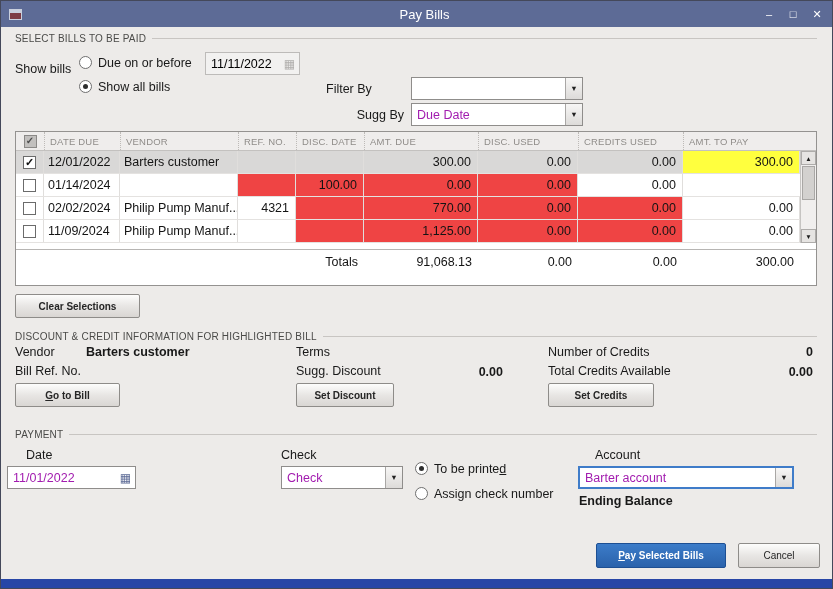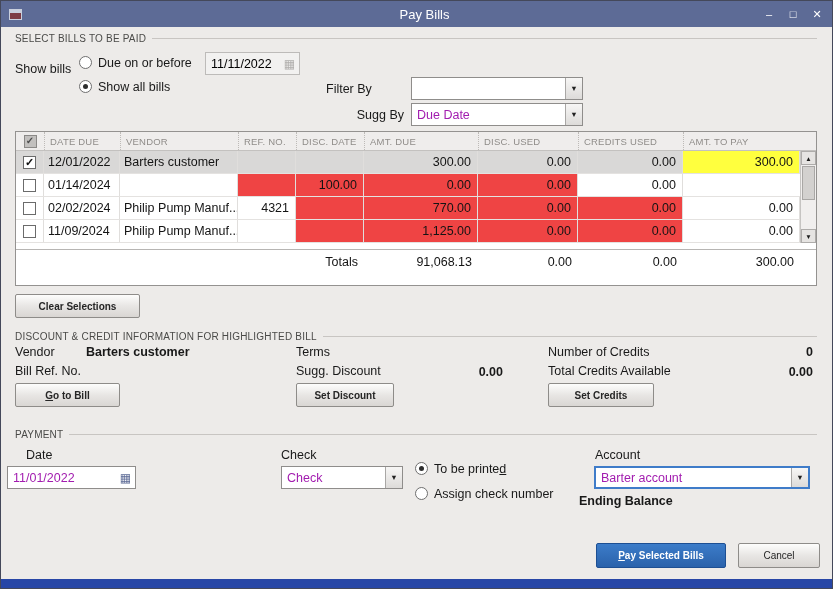--- a/index.html
+++ b/index.html
@@ -239,21 +239,21 @@
     <span class="val">Check</span>
     <span class="arrow">▼</span>
   </div>
 
   <span class="radio checked" style="left:414px;top:461px"></span>
   <span class="rlabel" style="left:433px;top:461px">To be printe<u>d</u></span>
   <span class="radio" style="left:414px;top:486px"></span>
   <span class="rlabel" style="left:433px;top:486px">Assign check number</span>
 
   <span class="abs lbl" style="left:594px;top:447px">Account</span>
-  <div class="dd focus" style="left:593px;top:465px;width:216px">
+  <div class="dd focus" style="left:577px;top:465px;width:216px">
     <span class="val">Barter account</span>
     <span class="arrow">▼</span>
   </div>
   <span class="abs lbl bold" style="left:578px;top:493px">Ending Balance</span>
 
   <div class="btn primary" style="left:595px;top:542px;width:130px;height:25px"><u>P</u>ay Selected Bills</div>
   <div class="btn plain" style="left:737px;top:542px;width:82px;height:25px">Cancel</div>
 
   <div class="bottom-strip"></div>
 </div>

